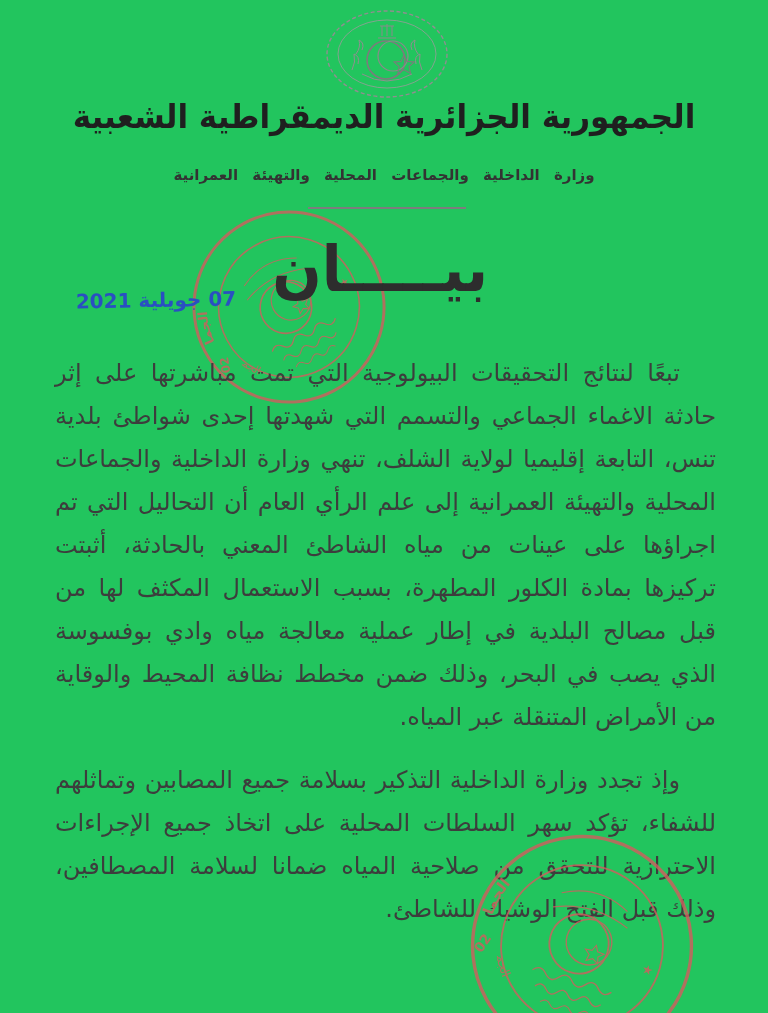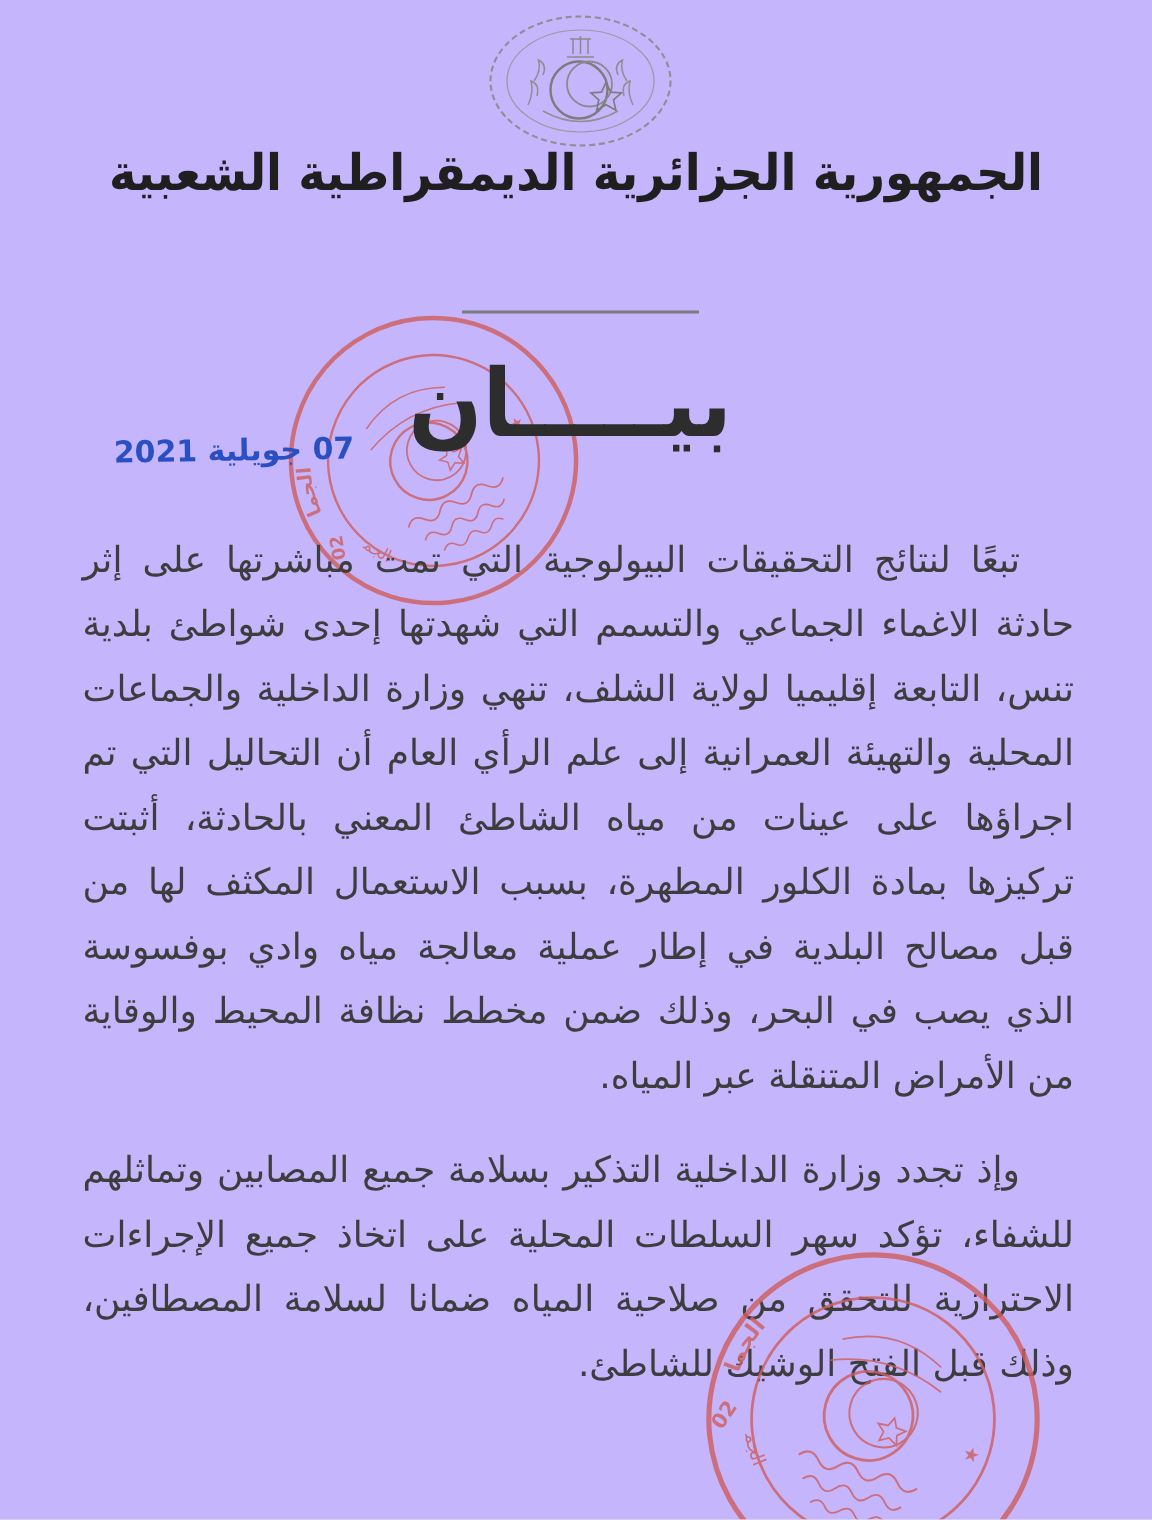--- a/index.html
+++ b/index.html
@@ -1,20 +1,20 @@
 <!DOCTYPE html>
 <html lang="ar" dir="rtl"><head>
 <meta charset="utf-8">
 <style>
   html,body{margin:0;padding:0;background:#e8e6e2;}
   .page{
     position:relative;
     width:768px;height:1013px;
     margin:0 auto;
-    background:#c4b5fd;
+    background:#22c55e;
     overflow:hidden;
     font-family:"DejaVu Sans",sans-serif;
     color:#3a3a3a;
   }
   
   .emblem{position:absolute;left:322px;top:8px;width:130px;height:92px;}
   .republic-title{
     position:absolute;top:98px;left:0;right:0;
     text-align:center;
     font-size:31px;font-weight:bold;color:#1f1f1f;
@@ -81,20 +81,21 @@
 
     <path d="M58 18 h14 M60 18 v10 M65 16 v12 M70 18 v10 M56 30 h18" stroke="#8a8a8a" stroke-width="1"></path>
 
     <path d="M30 62 q4 -8 2 -16 q6 2 4 10 M34 46 q5 -7 3 -14 q6 3 3 10" stroke="#8f8f8f" stroke-width="1"></path>
     <path d="M100 62 q-4 -8 -2 -16 q-6 2 -4 10 M96 46 q-5 -7 -3 -14 q-6 3 -3 10" stroke="#8f8f8f" stroke-width="1"></path>
     <path d="M40 66 q25 14 50 0" stroke="#8f8f8f" stroke-width="1"></path>
   </svg>
 
   <h1 class="republic-title">الجمهورية الجزائرية الديمقراطية الشعبية</h1>
 
+  <div class="ministry-name">وزارة الداخلية والجماعات المحلية والتهيئة العمرانية</div>
 
   <div class="header-divider"></div>
 
   <div class="stamp stamp-top">
     <svg viewBox="0 0 200 200">
       <defs>
         <path id="arcTop1" d="M 17,100 A 83,83 0 0 1 183,100"></path>
         <path id="arcBot1" d="M 30,128 A 76,76 0 0 0 170,128"></path>
       </defs>
       <circle cx="100" cy="100" r="96" stroke="#cf5f5f" stroke-width="3" fill="none"></circle>

